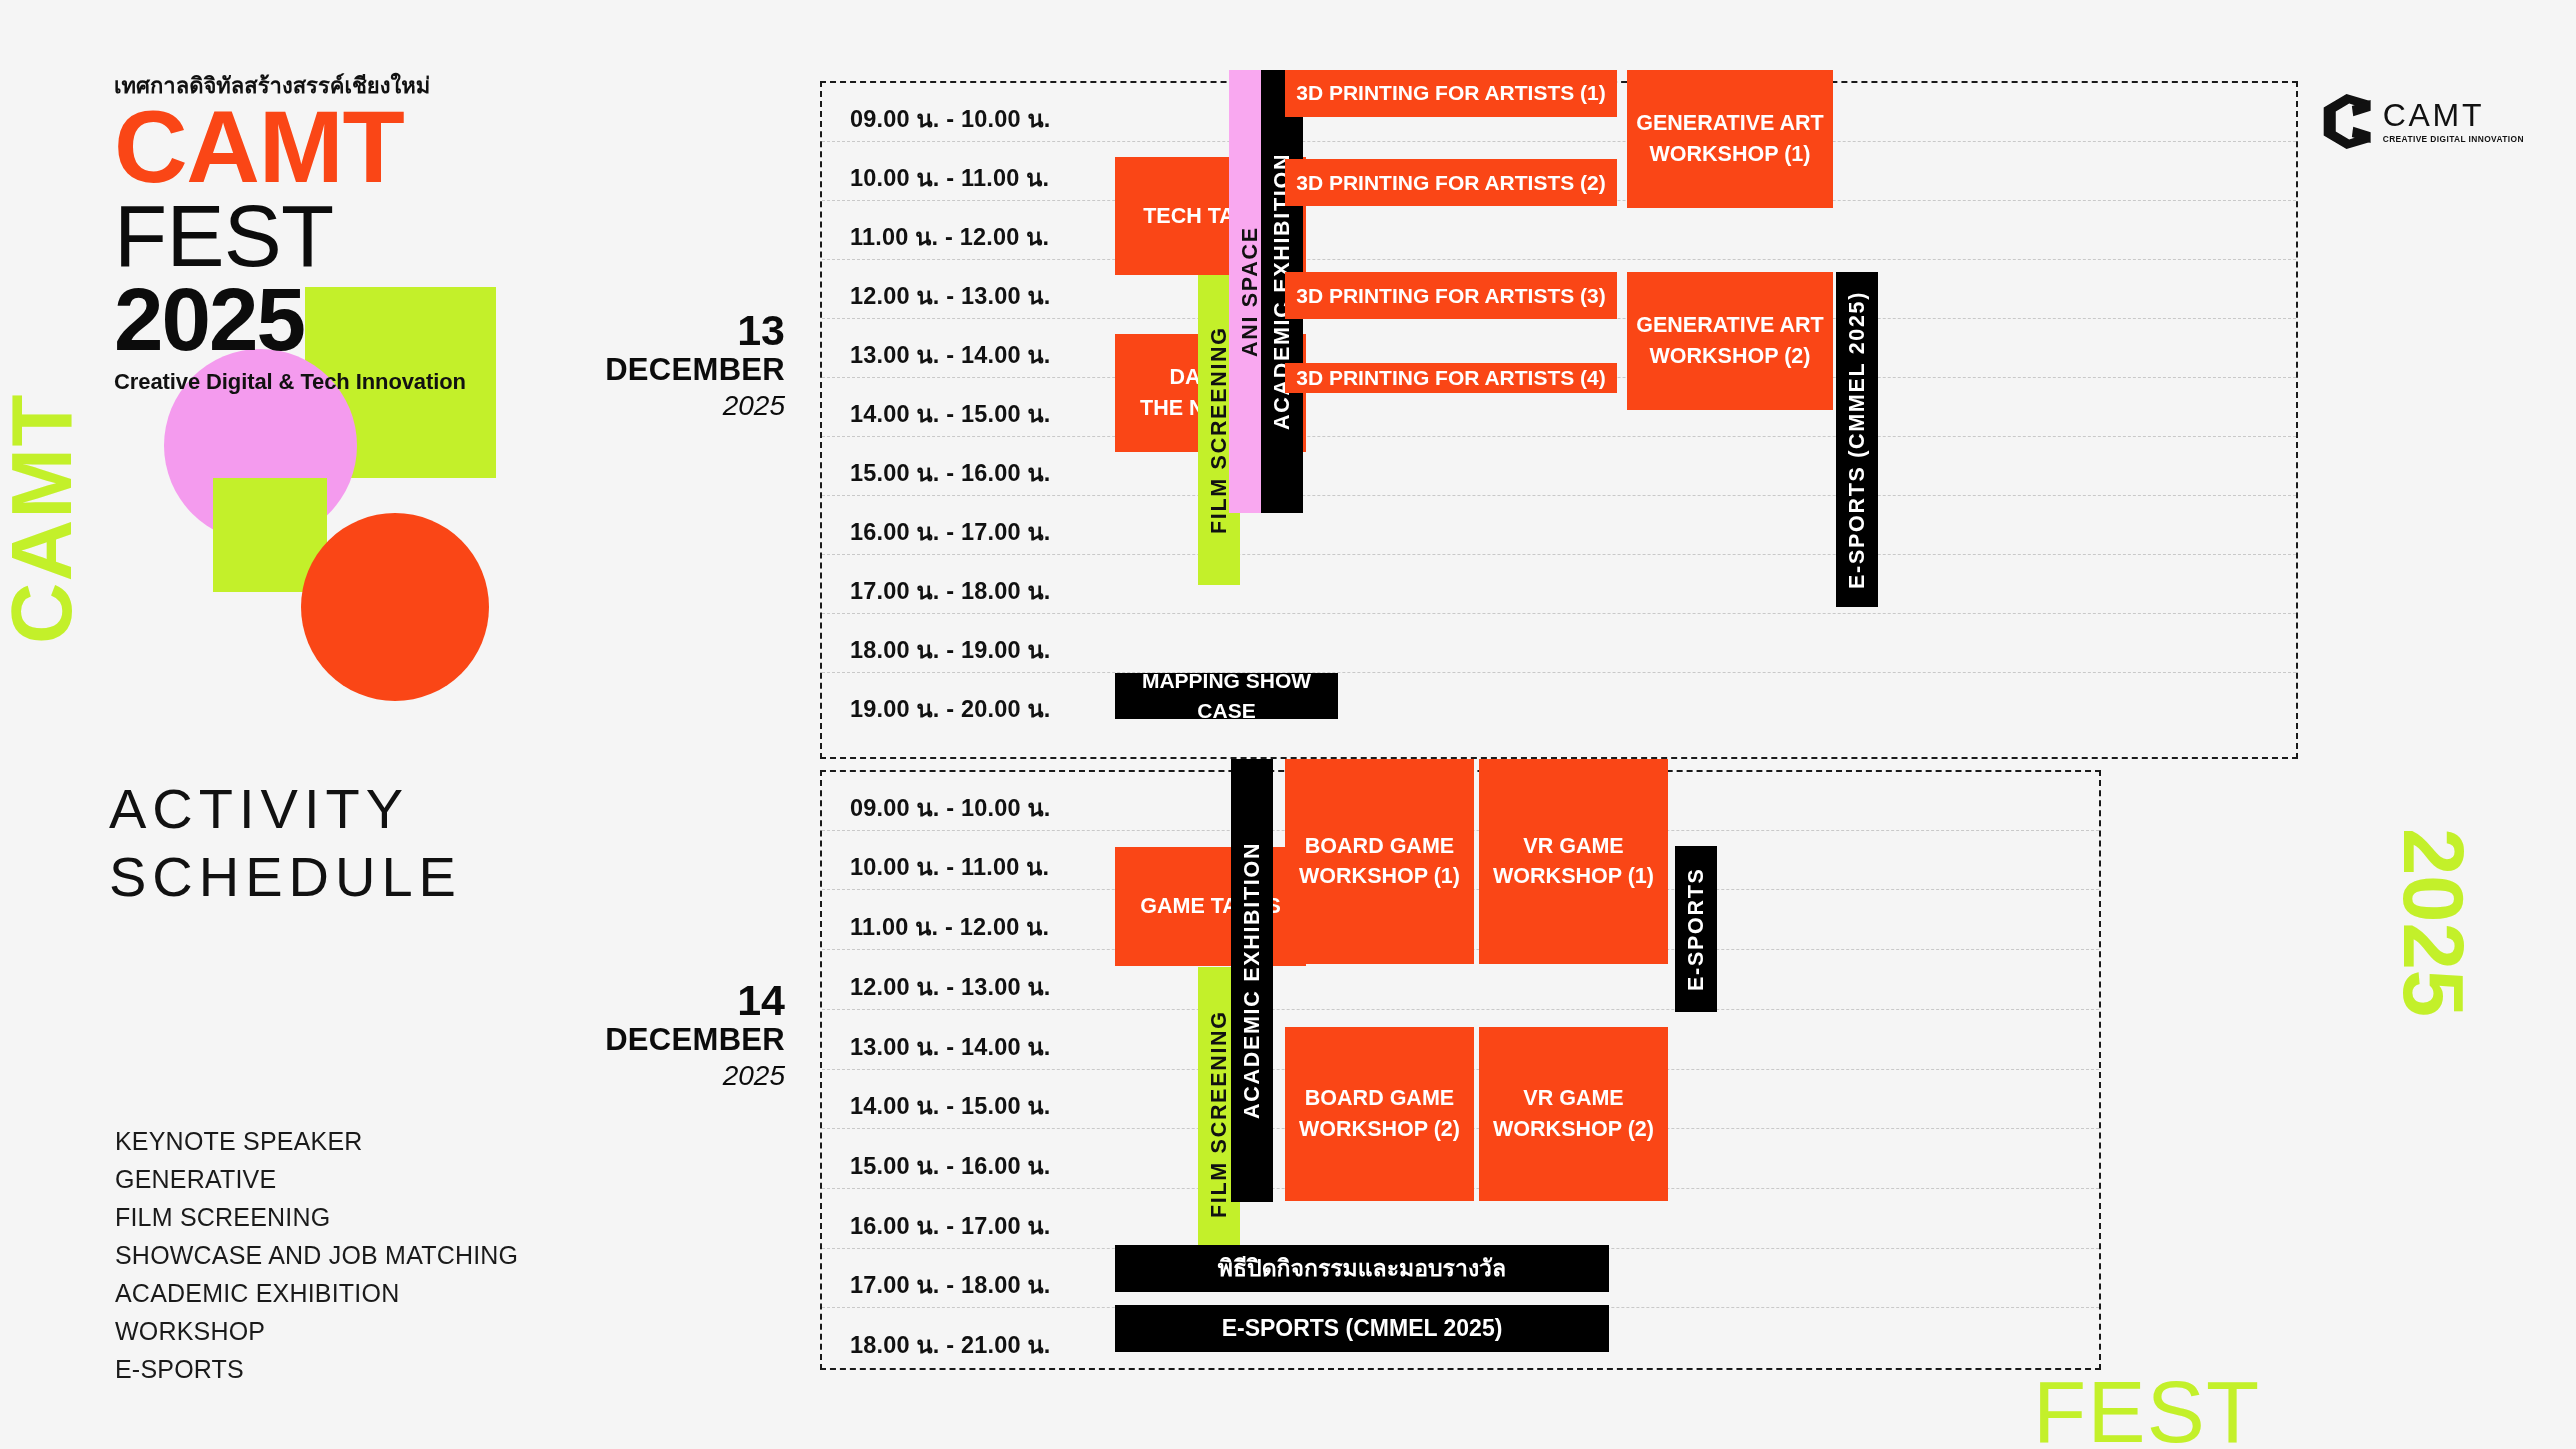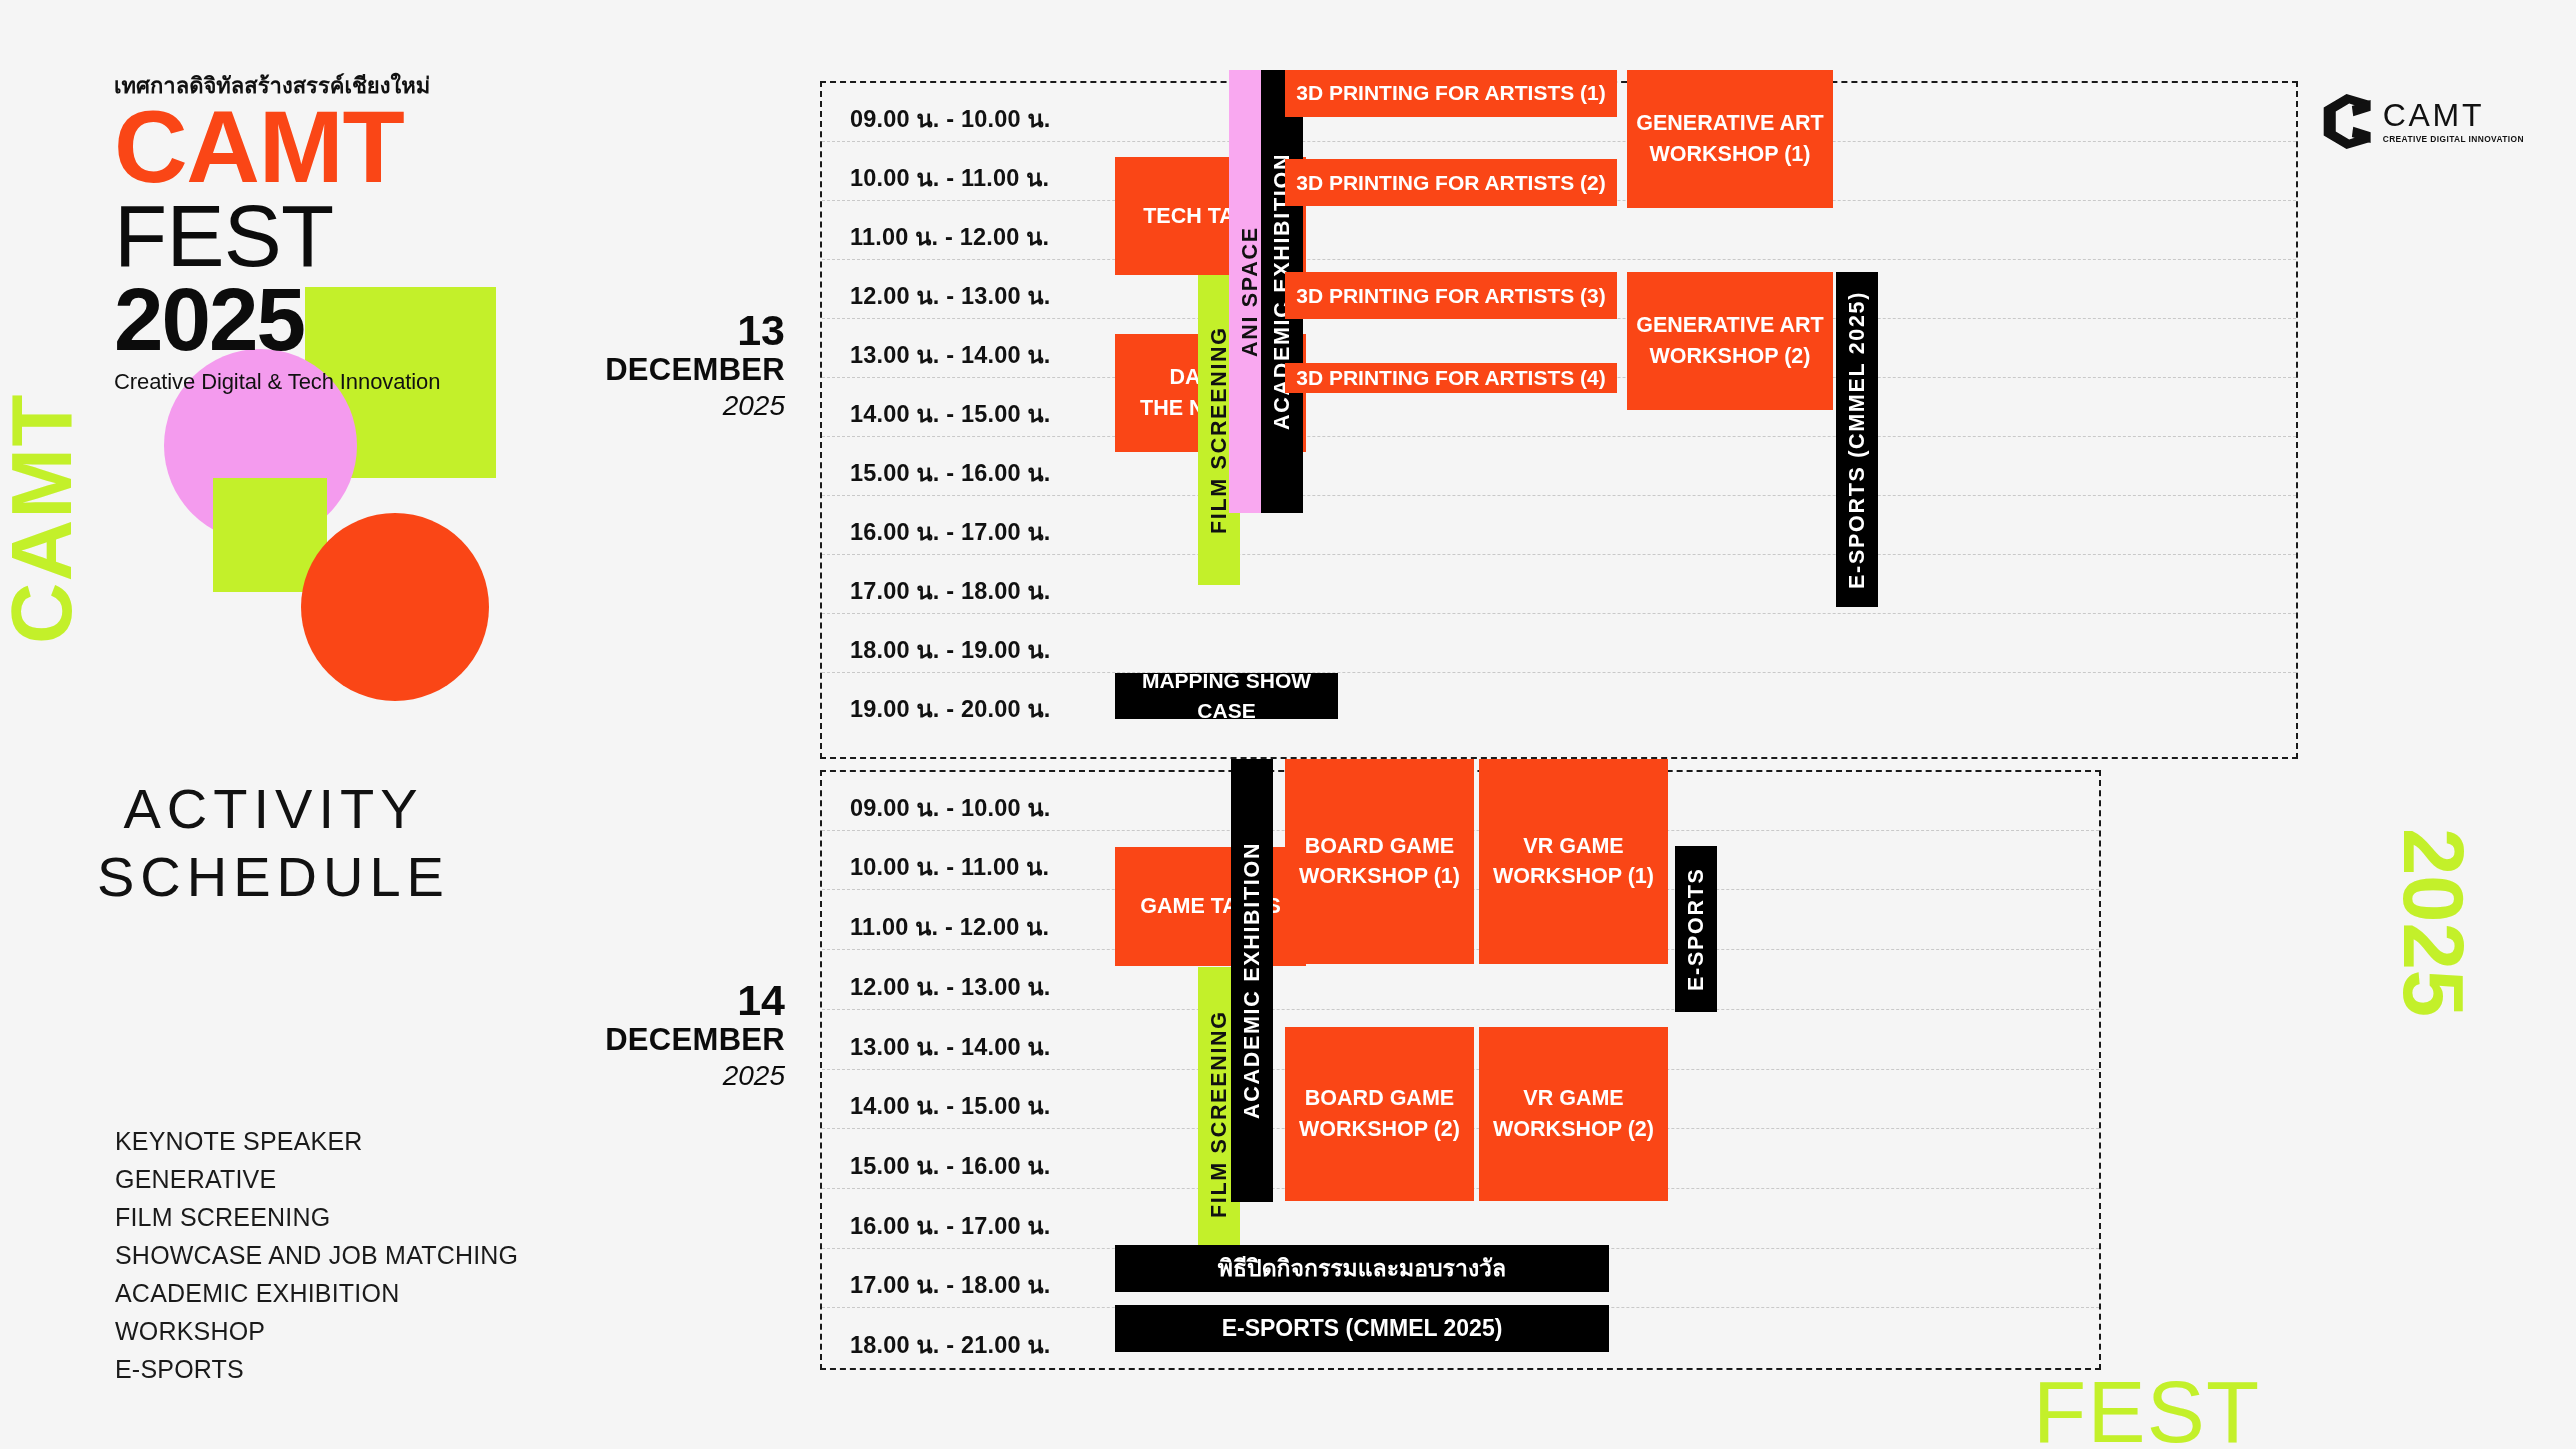--- a/index.html
+++ b/index.html
@@ -17,24 +17,24 @@
   #lime-square-small { left:213px; top:478px; width:114px; height:114px; background:#C3F02A; }
   #pink-circle { left:164px; top:349px; width:193px; height:193px; border-radius:50%; background:#F49BEE; }
   #orange-circle { left:301px; top:513px; width:188px; height:188px; border-radius:50%; background:#FA4616; }
 
   
   #masthead { position:absolute; left:114px; top:74px; width:483px; z-index:5; }
   #thai-tagline { font-size:22px; font-weight:700; color:#111; letter-spacing:0px; line-height:1.1; }
   #camt-word { font-size:102px; font-weight:800; color:#FA4616; line-height:0.92; letter-spacing:-1.3px; margin-top:2.7px; }
   #fest-word { font-size:87px; font-weight:400; color:#0C0C0C; line-height:0.95; letter-spacing:-0.7px; }
   #year-word { font-size:89px; font-weight:800; color:#0C0C0C; line-height:0.95; letter-spacing:-2px; }
-  #subtitle-word { font-size:22px; font-weight:400; color:#111; margin-top:6.7px; letter-spacing:-0.1px; }
-
-  
-  #headline { position:absolute; left:97px; top:775px; z-index:5;text-align:center; }
+  #subtitle-word { font-size:22px; font-weight:700; color:#111; margin-top:6.7px; letter-spacing:-0.1px; }
+
+  
+  #headline { position:absolute; left:109px; top:775px; z-index:5; }
   .headline-line {
     font-size:56px; font-weight:300; color:#111;
     letter-spacing:6px; line-height:1.22; white-space:nowrap;
   }
 
   
   #category-list { position:absolute; left:115px; top:1122px; z-index:5; }
   .cat-item { font-size:25px; font-weight:400; color:#1A1A1A; line-height:1.52; letter-spacing:0.2px; }
 
   

